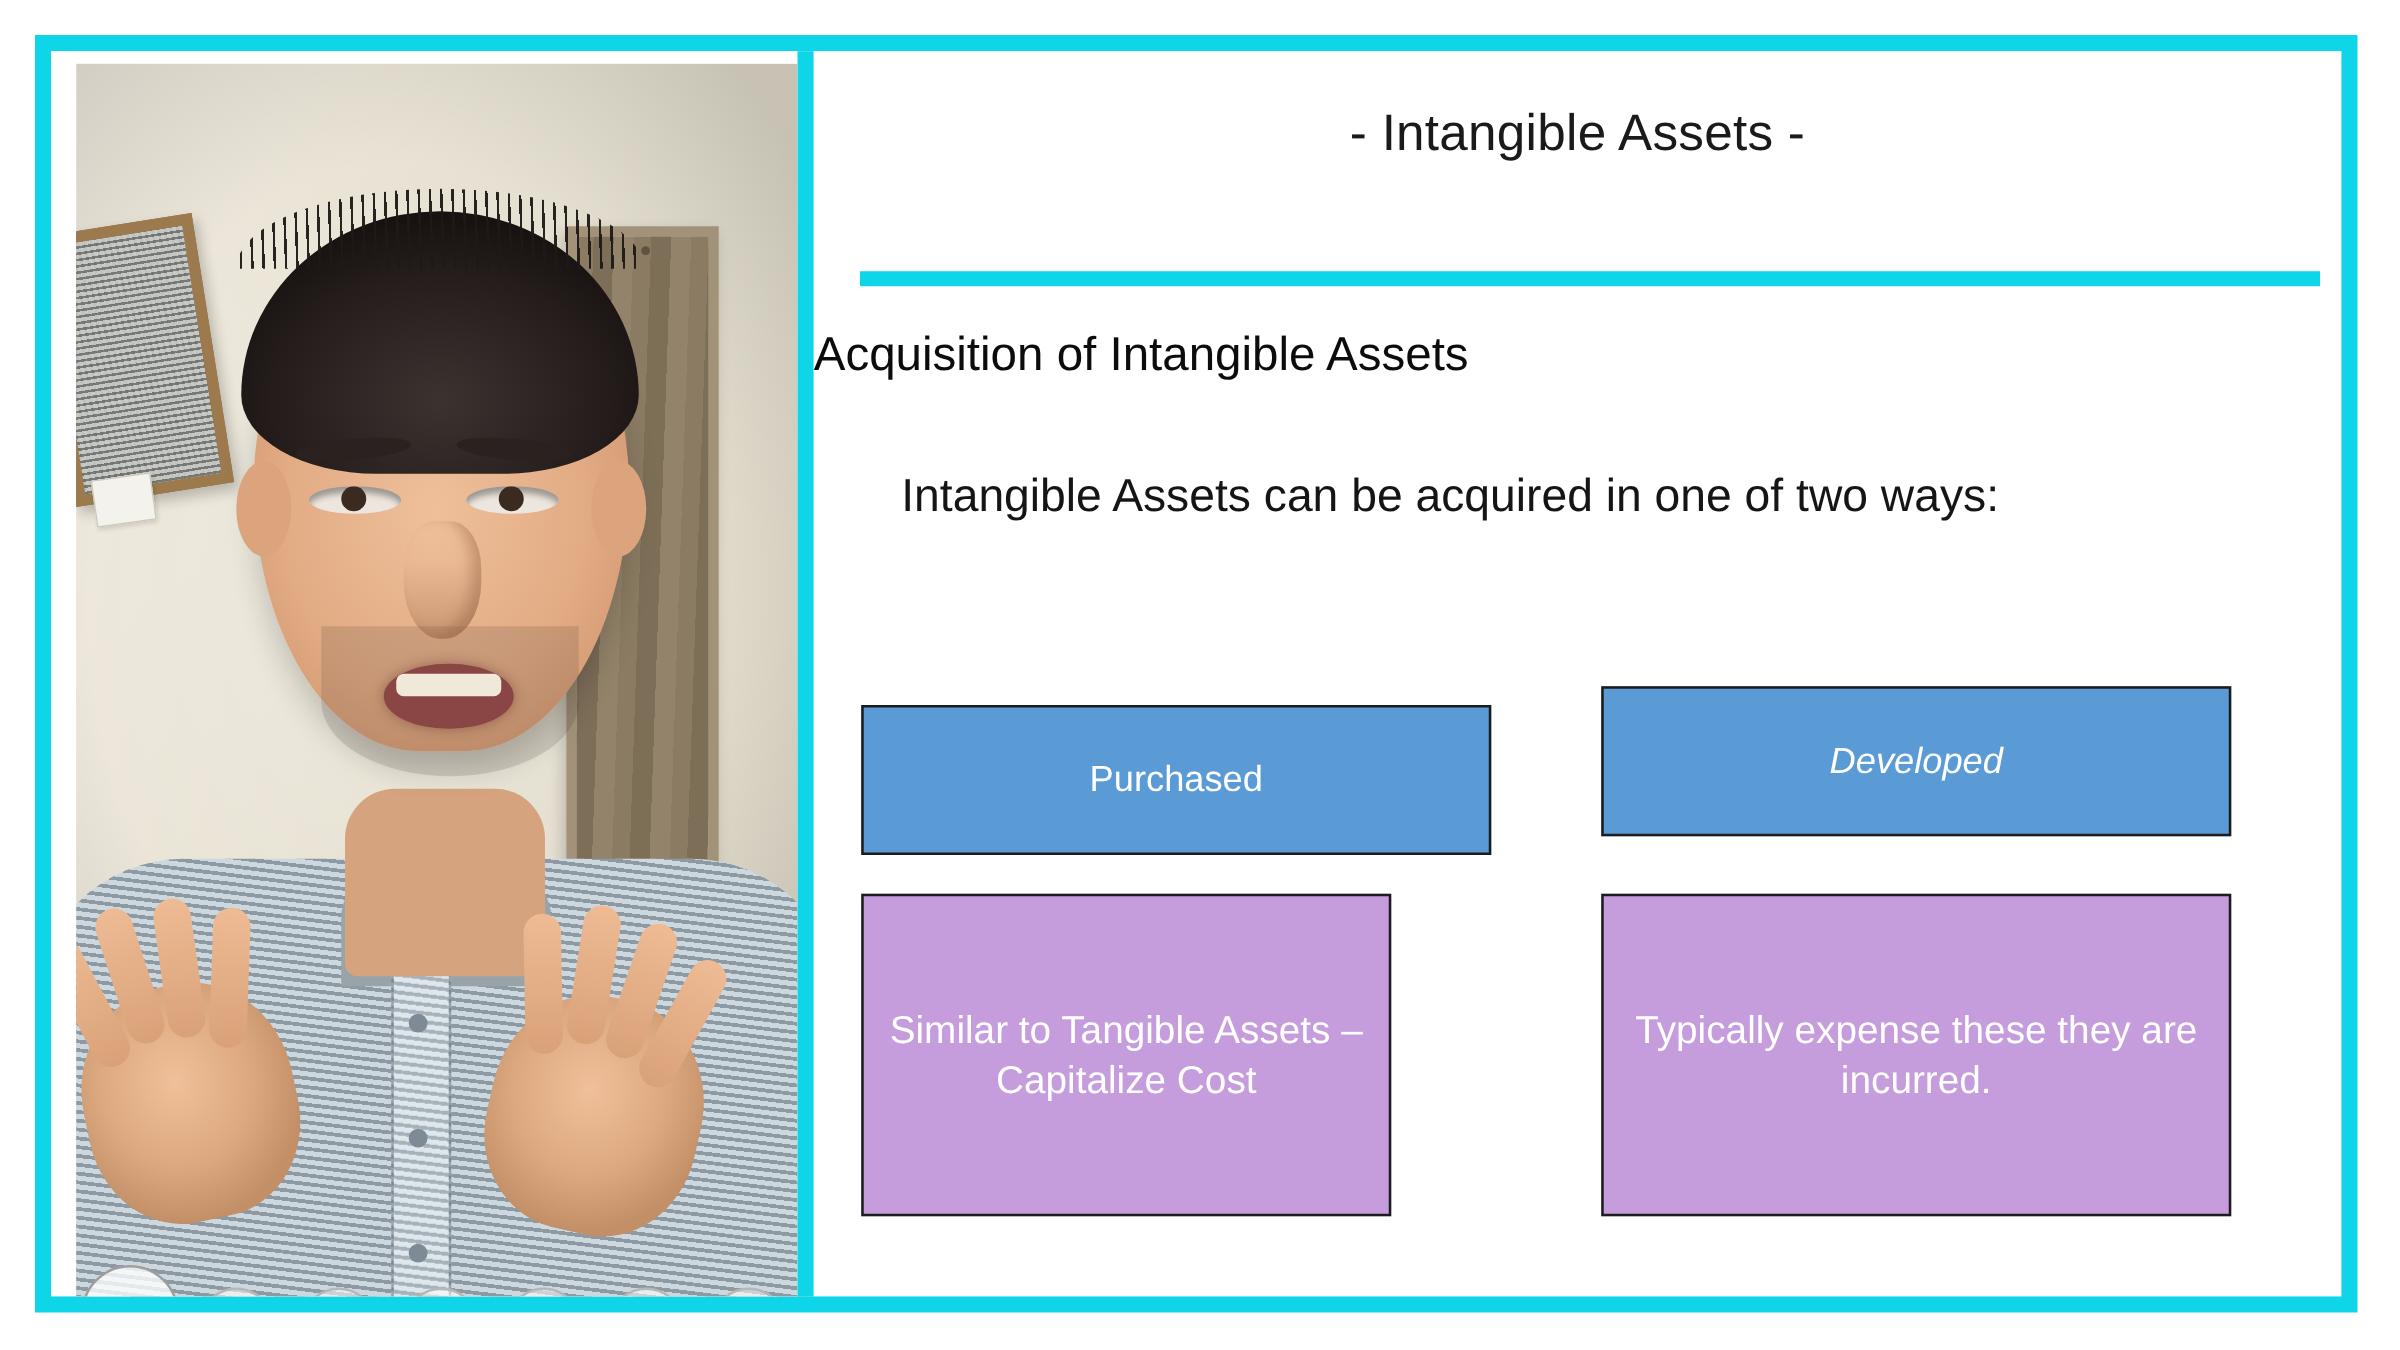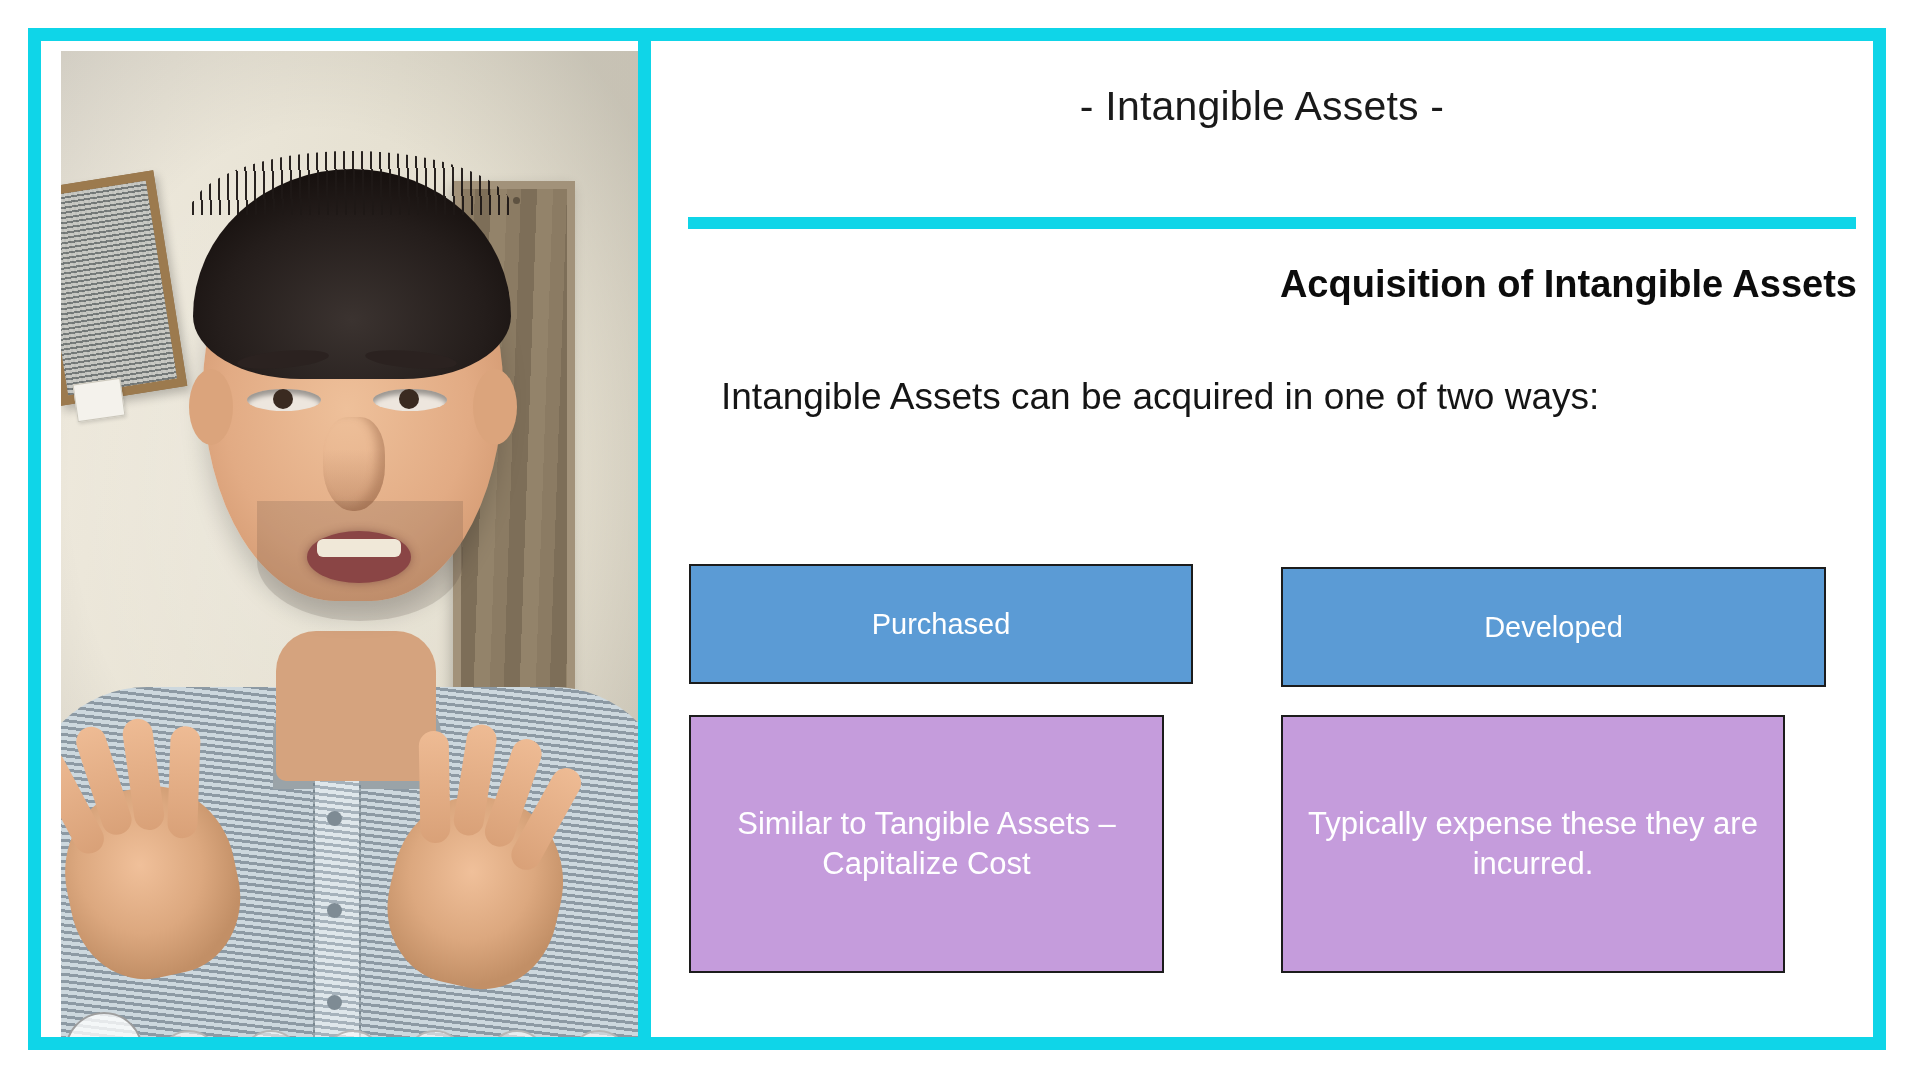--- a/index.html
+++ b/index.html
@@ -331,25 +331,25 @@
     left: 37px;
     top: 176px;
     width: 1168px;
     height: 12px;
     background: #0fd5e8;
   }
 
   .slide-heading {
     position: absolute;
     left: 0;
-    right: 16px;
+    right: 5px;
     top: 222px;
-    text-align: right;
+    text-align: left;
     font-size: 38px;
-    font-weight: bold;
+    font-weight: normal;
     color: #0c0c0c;
   }
 
   .slide-body {
     position: absolute;
     left: 70px;
     width: 1110px;
     top: 330px;
     text-align: left;
     font-size: 37px;
@@ -367,22 +367,22 @@
     text-align: center;
     color: #ffffff;
     padding: 0 14px;
   }
   .box .box-text { width: 100%; }
 
   .box.blue  { background: #5b9bd5; font-size: 29px; line-height: 1.2; }
   .box.purple{ background: #c59cdc; font-size: 31px; line-height: 1.3; }
 
   #box-purchased { left: 38px;  top: 523px; width: 504px; height: 120px; }
-  #box-developed { left: 630px; top: 526px; width: 545px; height: 120px; }
-  #box-purchased-desc { left: 38px;  top: 674px; width: 475px; height: 258px; }
+  #box-developed { left: 630px; top: 508px; width: 504px; height: 120px; font-style: italic; }
+  #box-purchased-desc { left: 38px;  top: 674px; width: 424px; height: 258px; }
   #box-developed-desc { left: 630px; top: 674px; width: 504px; height: 258px; }
 </style>
 </head>
 <body>
 
 <div id="stage">
 
   <div class="frame">
 
     <div class="video-pane">

